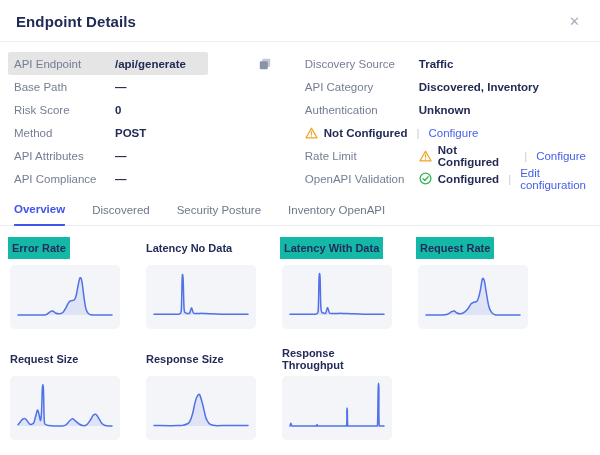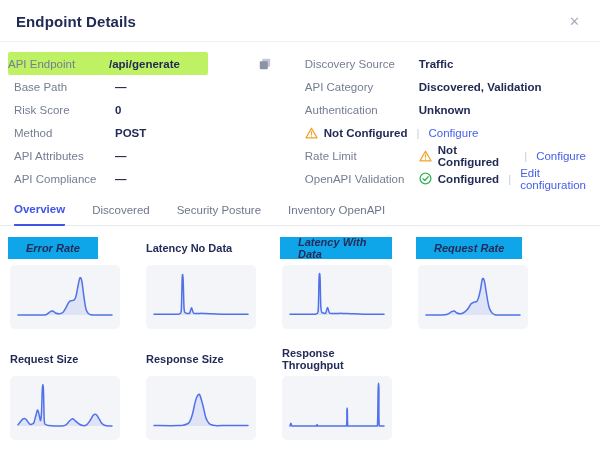--- a/index.html
+++ b/index.html
@@ -13,40 +13,40 @@
   .hdr-title { font-size:15px; font-weight:700; color:#222B54; letter-spacing:.1px; }
   .close { color:#A7AEBC; font-size:13px; cursor:pointer; line-height:1; padding:2px 4px; }
 
   
   .details { display:flex; padding:10px 14px 0 14px; }
   .col-left { width:244px; }
   .col-right { flex:1; }
   .d-row { height:23px; display:flex; align-items:center; font-size:11.5px; }
   .d-label { width:101px; color:#747D92; flex:none; }
   .d-value { font-weight:700; color:#222B54; }
-  .d-row.hl { background:#bef264; width:200px; margin-left:-6px; border-radius:2px; }
+  .d-row.hl { background:#e5e5e5; width:200px; margin-left:-6px; padding-left:6px; border-radius:2px; }
   .r-iconslot { width:47px; flex:none; display:flex; align-items:center; }
   .r-label { width:114px; color:#747D92; flex:none; }
   .r-value { font-weight:700; color:#222B54; display:flex; align-items:center; gap:6px; }
   .sep { color:#C6CCDB; font-weight:400; margin:0 3px; }
   .lnk { color:#4661E8; font-weight:400; text-decoration:none; cursor:pointer; }
   .st-icon { display:flex; align-items:center; }
 
   
   .tabs { display:flex; gap:27px; margin-top:13px; padding:0 14px; border-bottom:1px solid #E9EBF0;align-items:flex-end; }
   .tab { font-size:11.5px; color:#6E7789; padding-bottom:9px; cursor:pointer; }
   .tab.active { color:#4154E8; font-weight:700; border-bottom:2.5px solid #4154E8; margin-bottom:-1.5px; border-radius:1px; }
 
   
   .charts { padding:11px 10px 0 10px; }
   .cgrid { display:grid; grid-template-columns:repeat(4,110px); column-gap:26px; row-gap:19px; }
   .c-title { height:22px; display:flex; align-items:center; margin-bottom:6px;
     font-size:11px; font-weight:700; color:#232C59; }
-  .c-title .hlbox { background:#0ea5e9; height:22px; display:inline-flex; align-items:center;
-    padding:0 18px; margin-left:-2px;font-style:italic; }
+  .c-title .hlbox { background:#14b8a6; height:22px; display:inline-flex; align-items:center;
+    padding:0 4px; margin-left:-2px; }
   .c-card { width:110px; height:64px; background:#F4F5F8; border-radius:5px; overflow:hidden; }
   .c-card svg { display:block; }
   .sline { fill:none; stroke:#5071E8; stroke-width:1.5; stroke-linejoin:round; stroke-linecap:round; }
   .sfill { fill:rgba(80,113,232,0.13); stroke:none; }
 </style>
 </head>
 <body>
 
 <div class="panel">
 
@@ -90,21 +90,21 @@
             <rect x="4.2" y="1.8" width="8" height="8" rx="1" fill="#C3C9D6"></rect>
             <rect x="1.8" y="4.2" width="8" height="8" rx="1" fill="#8B93A7"></rect>
           </svg>
         </span>
         <span class="r-label">Discovery Source</span>
         <span class="r-value">Traffic</span>
       </div>
       <div class="d-row">
         <span class="r-iconslot"></span>
         <span class="r-label">API Category</span>
-        <span class="r-value">Discovered, Validation</span>
+        <span class="r-value">Discovered, Inventory</span>
       </div>
       <div class="d-row">
         <span class="r-iconslot"></span>
         <span class="r-label">Authentication</span>
         <span class="r-value">Unknown</span>
       </div>
       <div class="d-row">
         <span class="r-iconslot"></span>
         <span class="r-value">
           <span class="st-icon">

